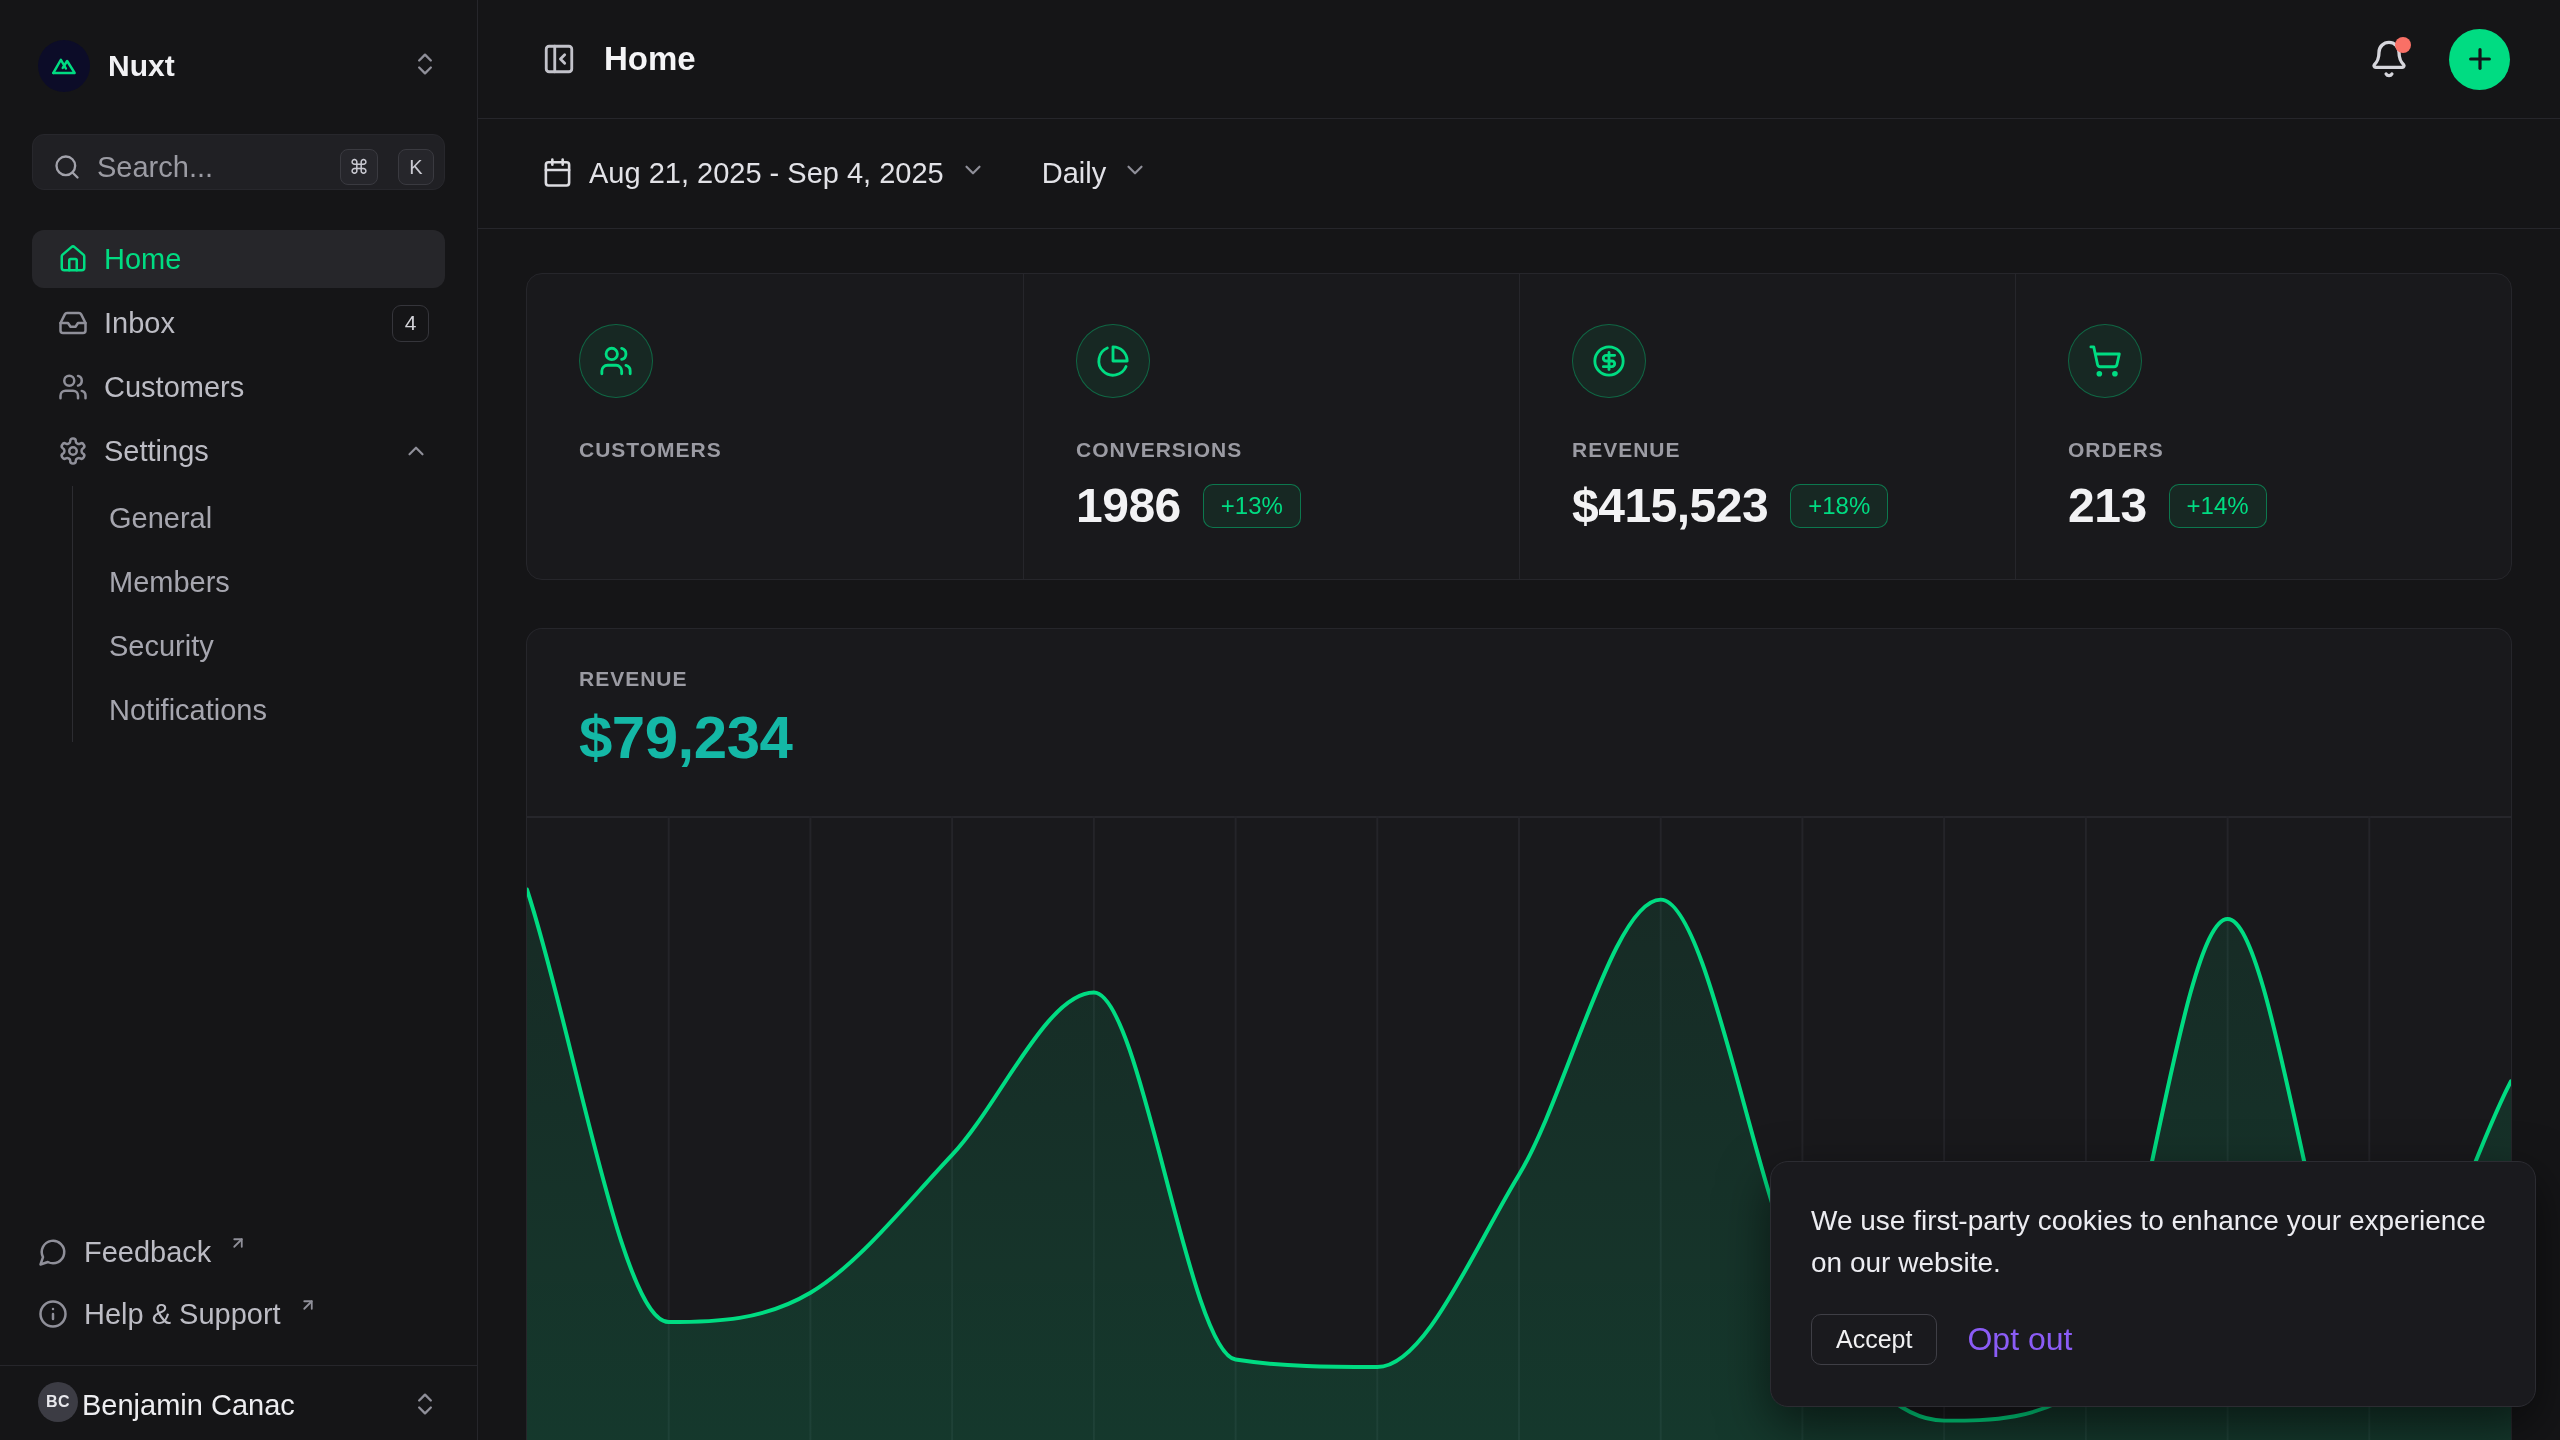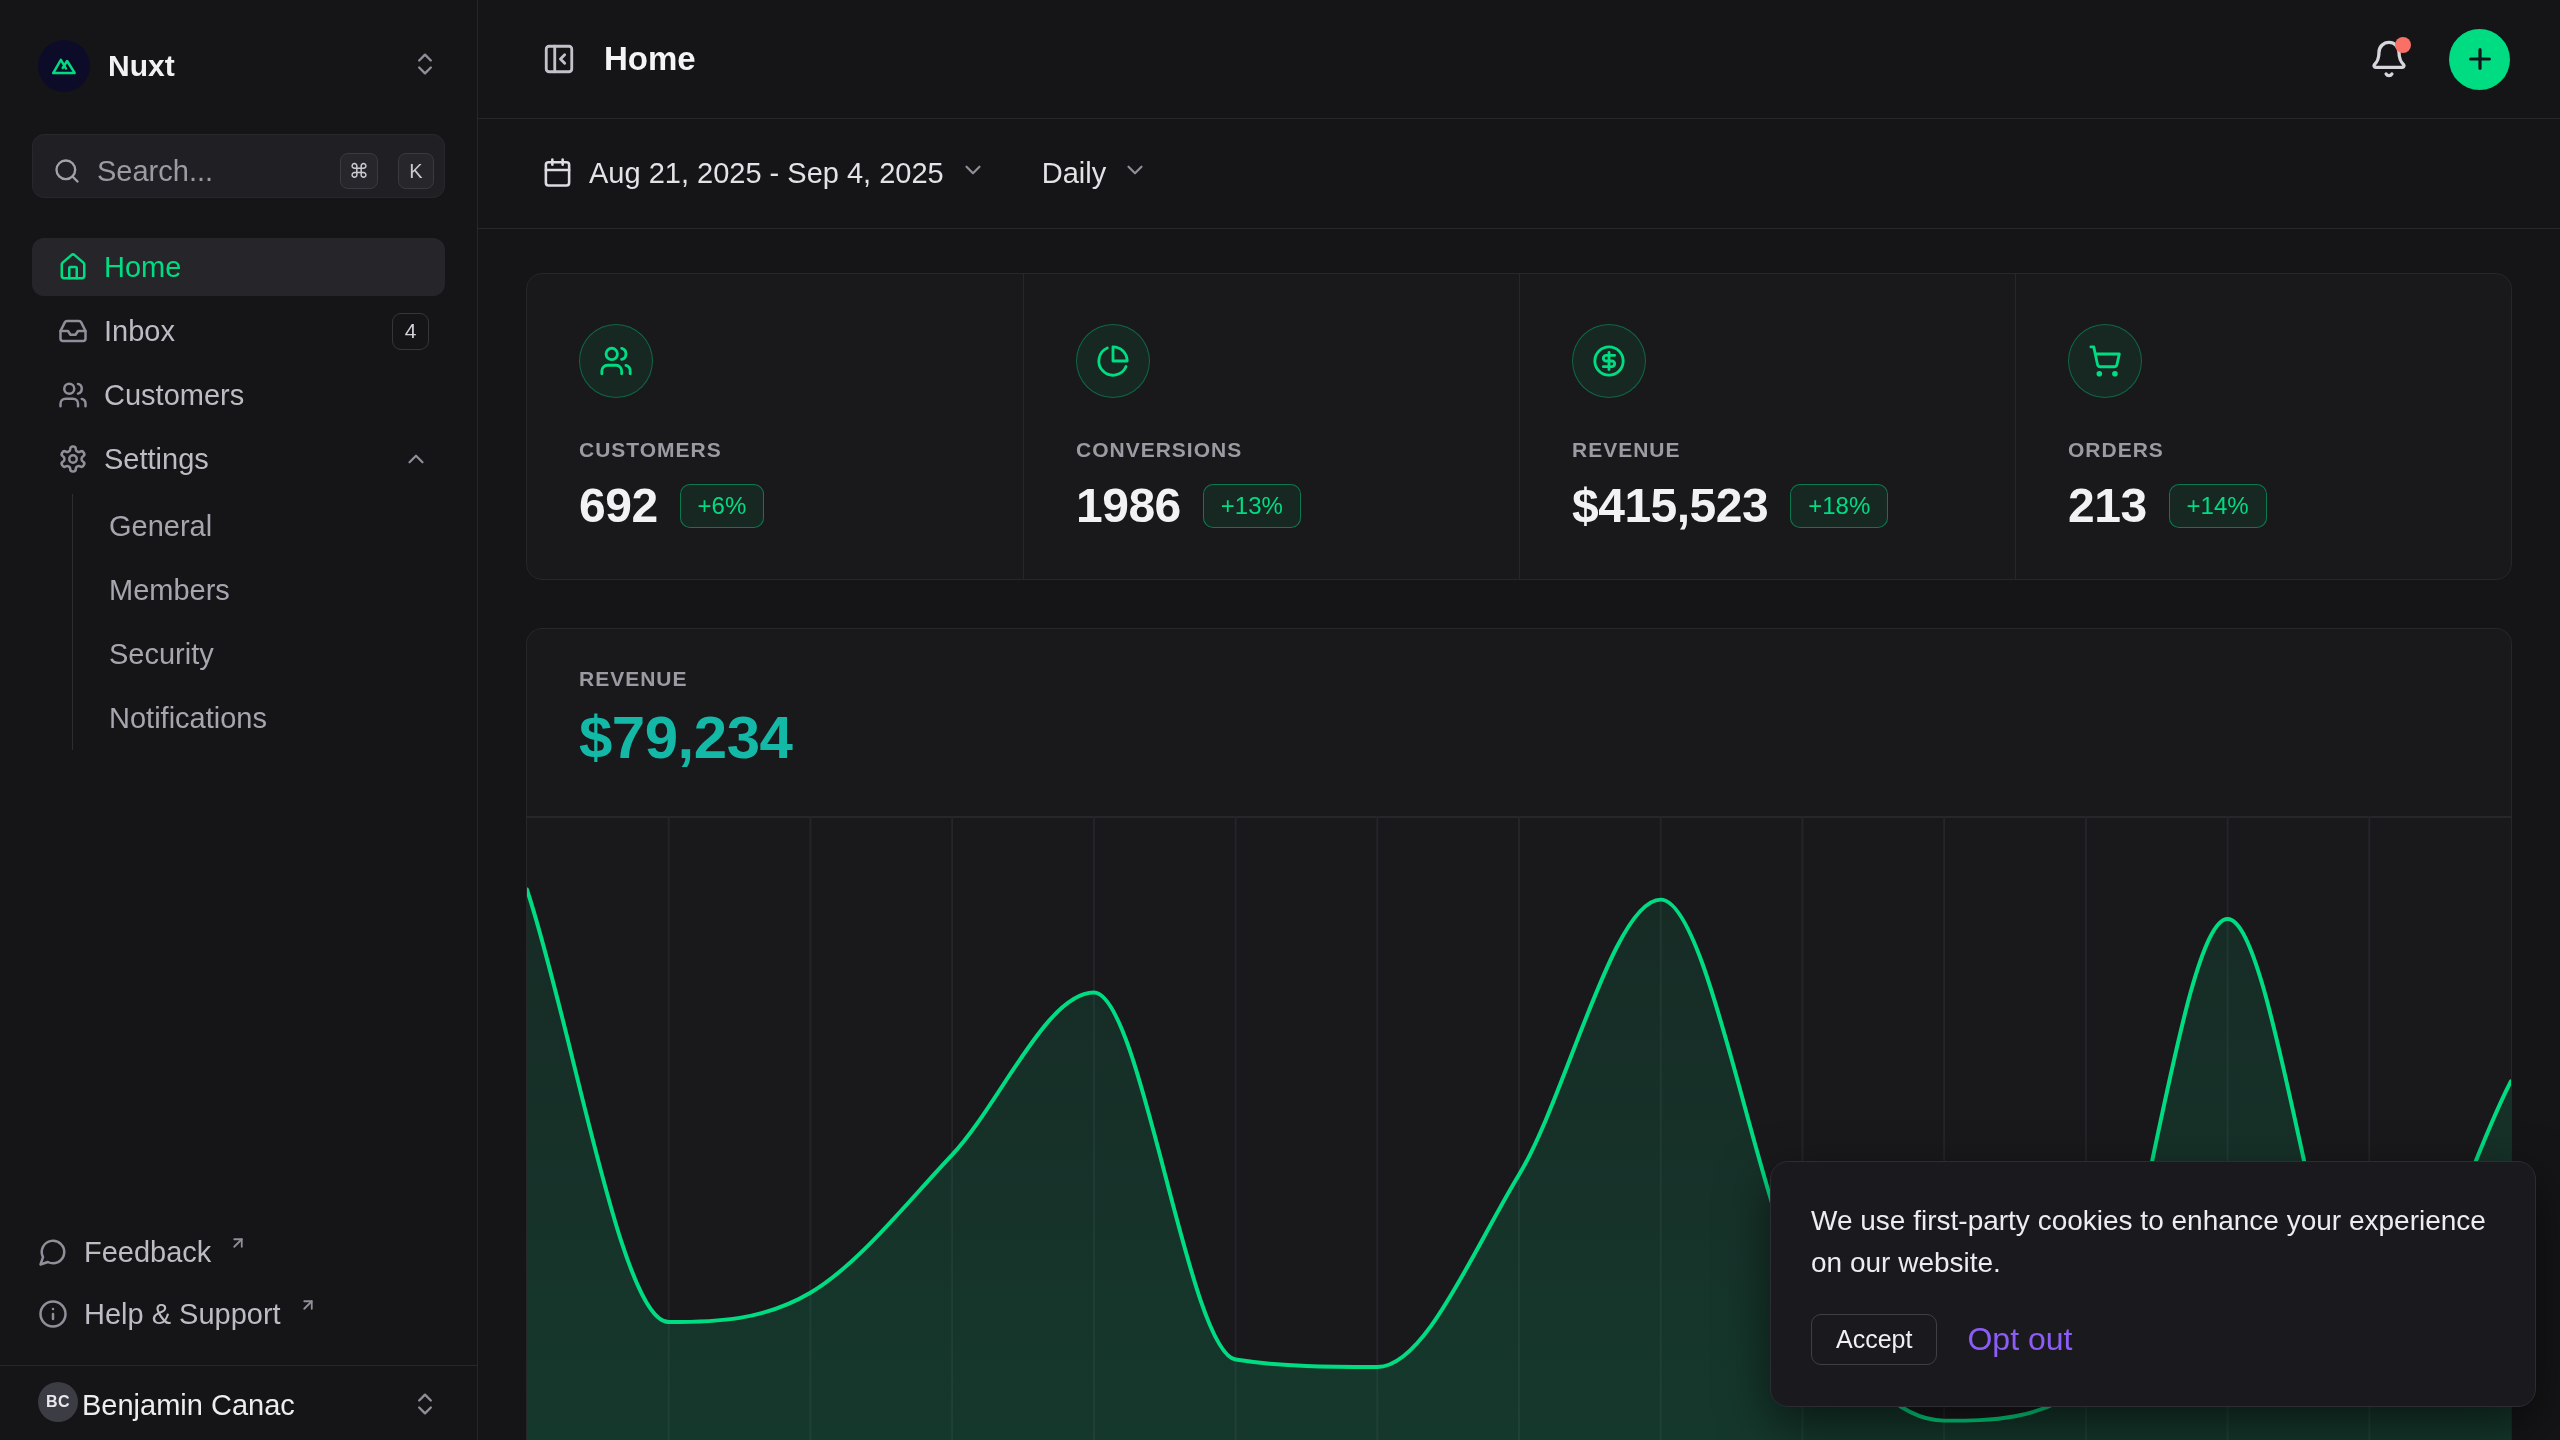--- a/index.html
+++ b/index.html
@@ -32,21 +32,21 @@
   }
   .ws-logo{
     width:52px;height:52px;border-radius:50%;
     background:#0c0c28; display:flex;align-items:center;justify-content:center;
     color:var(--accent); flex:none;
   }
   .ws-name{ font-size:30px; font-weight:600; color:#f1f1f4; flex:1; }
   .chev-updown{ color:#8f8f99; }
 
   .search{
-    margin-top:42px; height:64px; border-radius:12px;
+    margin-top:42px; height:56px; border-radius:12px;
     background:#202024; border:1px solid #27272c;
     display:flex; align-items:center; gap:16px;
     padding:10px 10px 0 20px; cursor:pointer;
   }
   .search-ic{ color:#a2a2ab; display:flex; }
   .search-ph{ flex:1; font-size:29px; color:#9b9ba3; }
   .kbd{
     min-width:36px; height:36px; padding:0 8px;
     background:#26262b; border:1px solid #3a3a40; border-radius:8px;
     display:flex; align-items:center; justify-content:center;
@@ -391,24 +391,20 @@
       <div class="stat">
         <div class="stat-icon">
           <svg width="34" height="34" viewBox="0 0 24 24" fill="none" stroke="currentColor" stroke-width="2" stroke-linecap="round" stroke-linejoin="round">
               <path d="M16 21v-2a4 4 0 0 0-4-4H6a4 4 0 0 0-4 4v2"></path>
               <circle cx="9" cy="7" r="4"></circle>
               <path d="M22 21v-2a4 4 0 0 0-3-3.87"></path>
               <path d="M16 3.13a4 4 0 0 1 0 7.75"></path>
             </svg>
         </div>
         <div class="stat-label">CUSTOMERS</div>
-        <div class="stat-row">
-          <span class="stat-value">692</span>
-          <span class="delta">+6%</span>
-        </div>
       </div>
 
       <div class="stat">
         <div class="stat-icon">
           <svg width="34" height="34" viewBox="0 0 24 24" fill="none" stroke="currentColor" stroke-width="2" stroke-linecap="round" stroke-linejoin="round">
               <path d="M21.21 15.89A10 10 0 1 1 8 2.83"></path>
               <path d="M22 12A10 10 0 0 0 12 2v10z"></path>
             </svg>
         </div>
         <div class="stat-label">CONVERSIONS</div>

